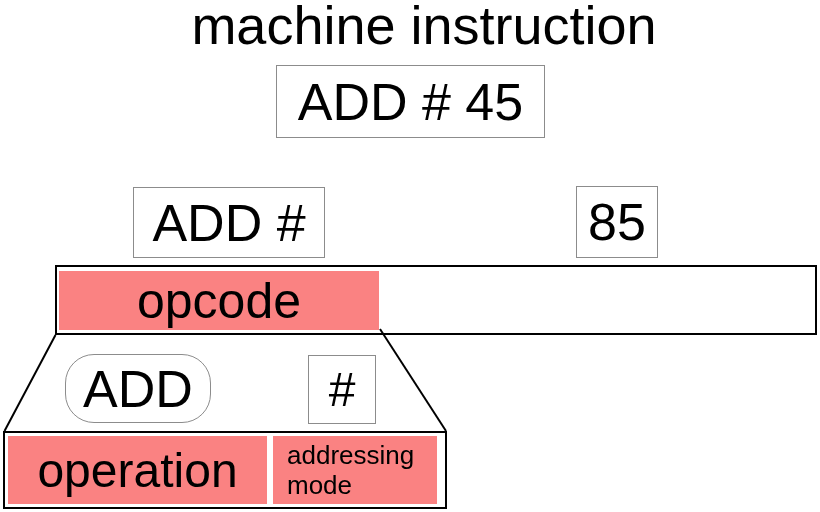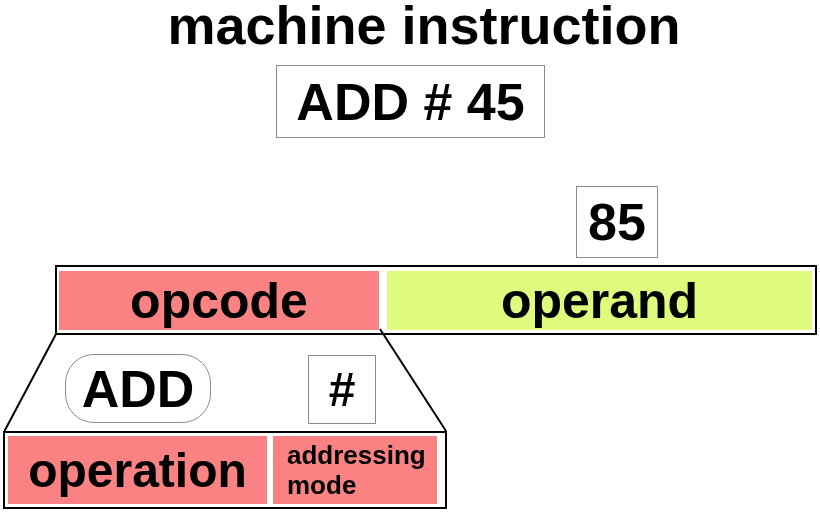--- a/index.html
+++ b/index.html
@@ -14,21 +14,20 @@
     --operand-green: #DFFA7D;
     --outline: #000000;
     --box-border: #8c8c8c;
   }
   .stage {
     position: relative;
     width: 820px;
     height: 512px;
     background: #ffffff;
     overflow: hidden;
-    font-weight: bold;
   }
   .title {
     position: absolute;
     top: -4px;
     left: 14px;
     width: 820px;
     text-align: center;
     font-size: 54px;
     line-height: 58px;
     white-space: nowrap;
@@ -100,26 +99,26 @@
 </style>
 </head>
 <body>
 
 <div class="stage">
 
   <div class="title">machine instruction</div>
 
   <div class="white-box box-instruction">ADD # 45</div>
 
+  <div class="white-box box-opcode-val">ADD #</div>
 
   <div class="white-box box-operand-val">85</div>
 
   <div class="outer-bar format-bar">
     <div class="field field-opcode">opcode</div>
-    <div class="field field-operand">operand</div>
   </div>
 
   <svg class="lines-overlay" viewBox="0 0 820 512">
     <line x1="55.5" y1="335" x2="4.5" y2="431" stroke="#000000" stroke-width="2"></line>
     <line x1="380" y1="329" x2="446" y2="431" stroke="#000000" stroke-width="2"></line>
   </svg>
 
   <div class="white-box box-operation-val">ADD</div>
 
   <div class="white-box box-addressing-val">#</div>

